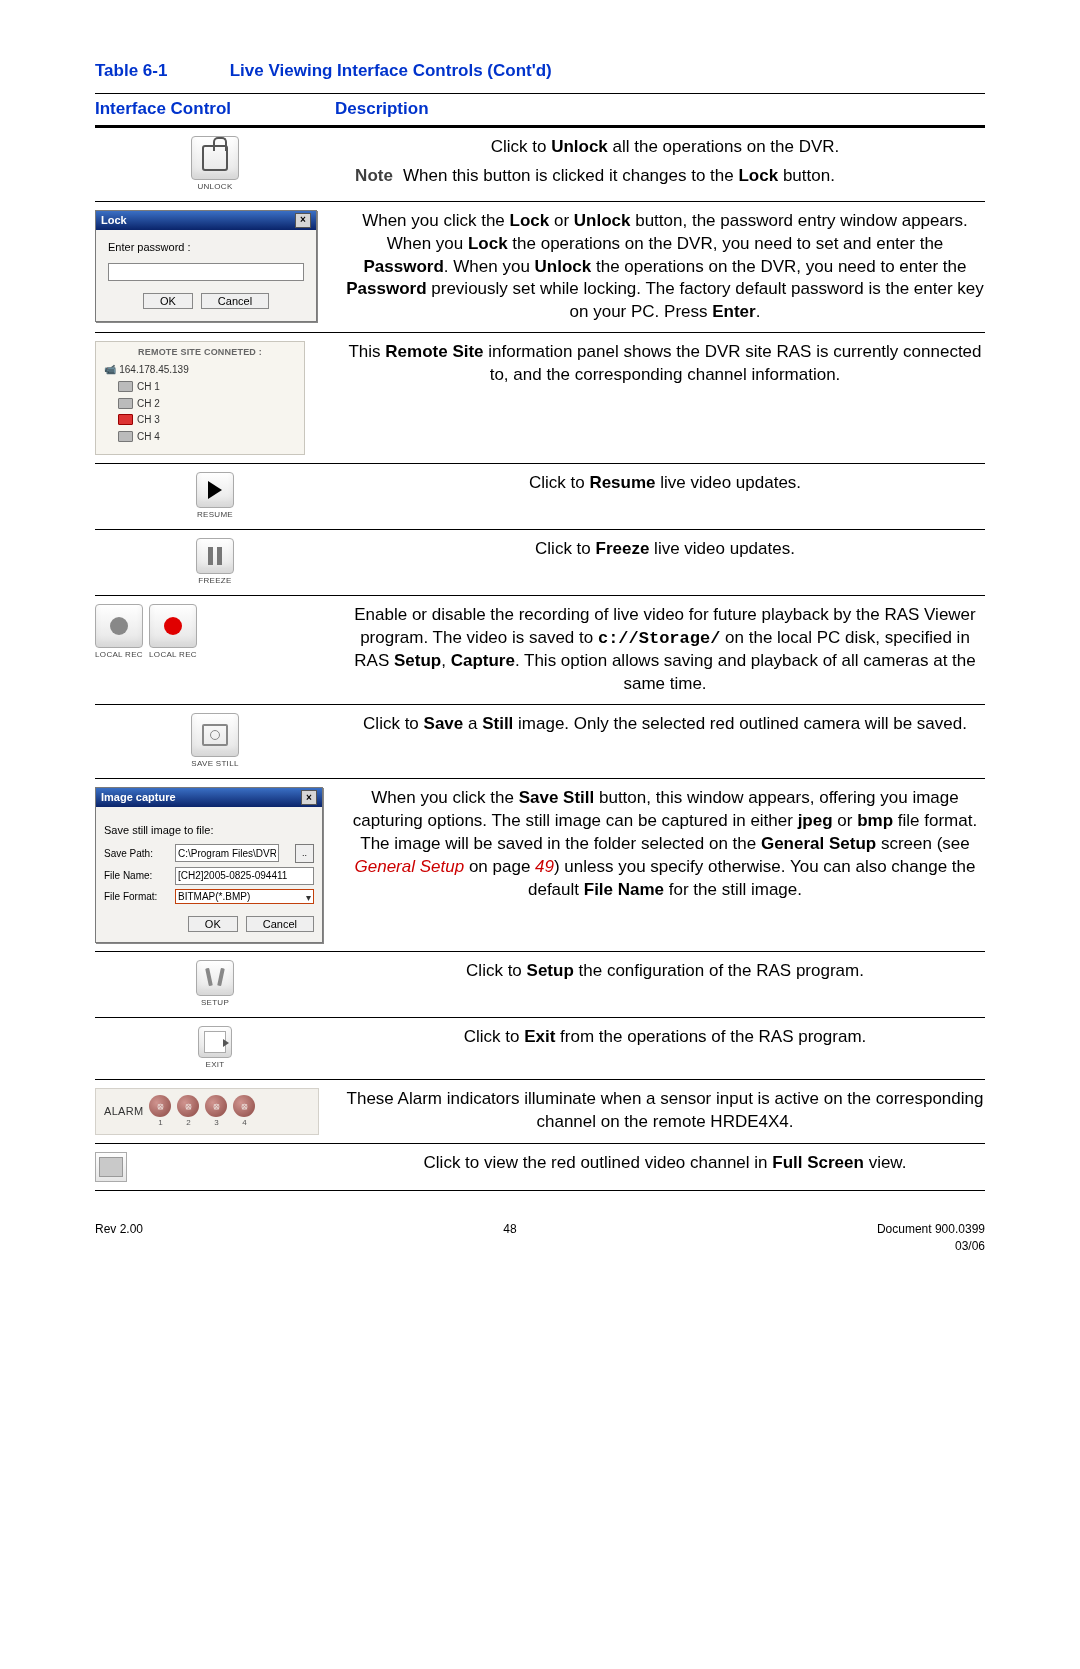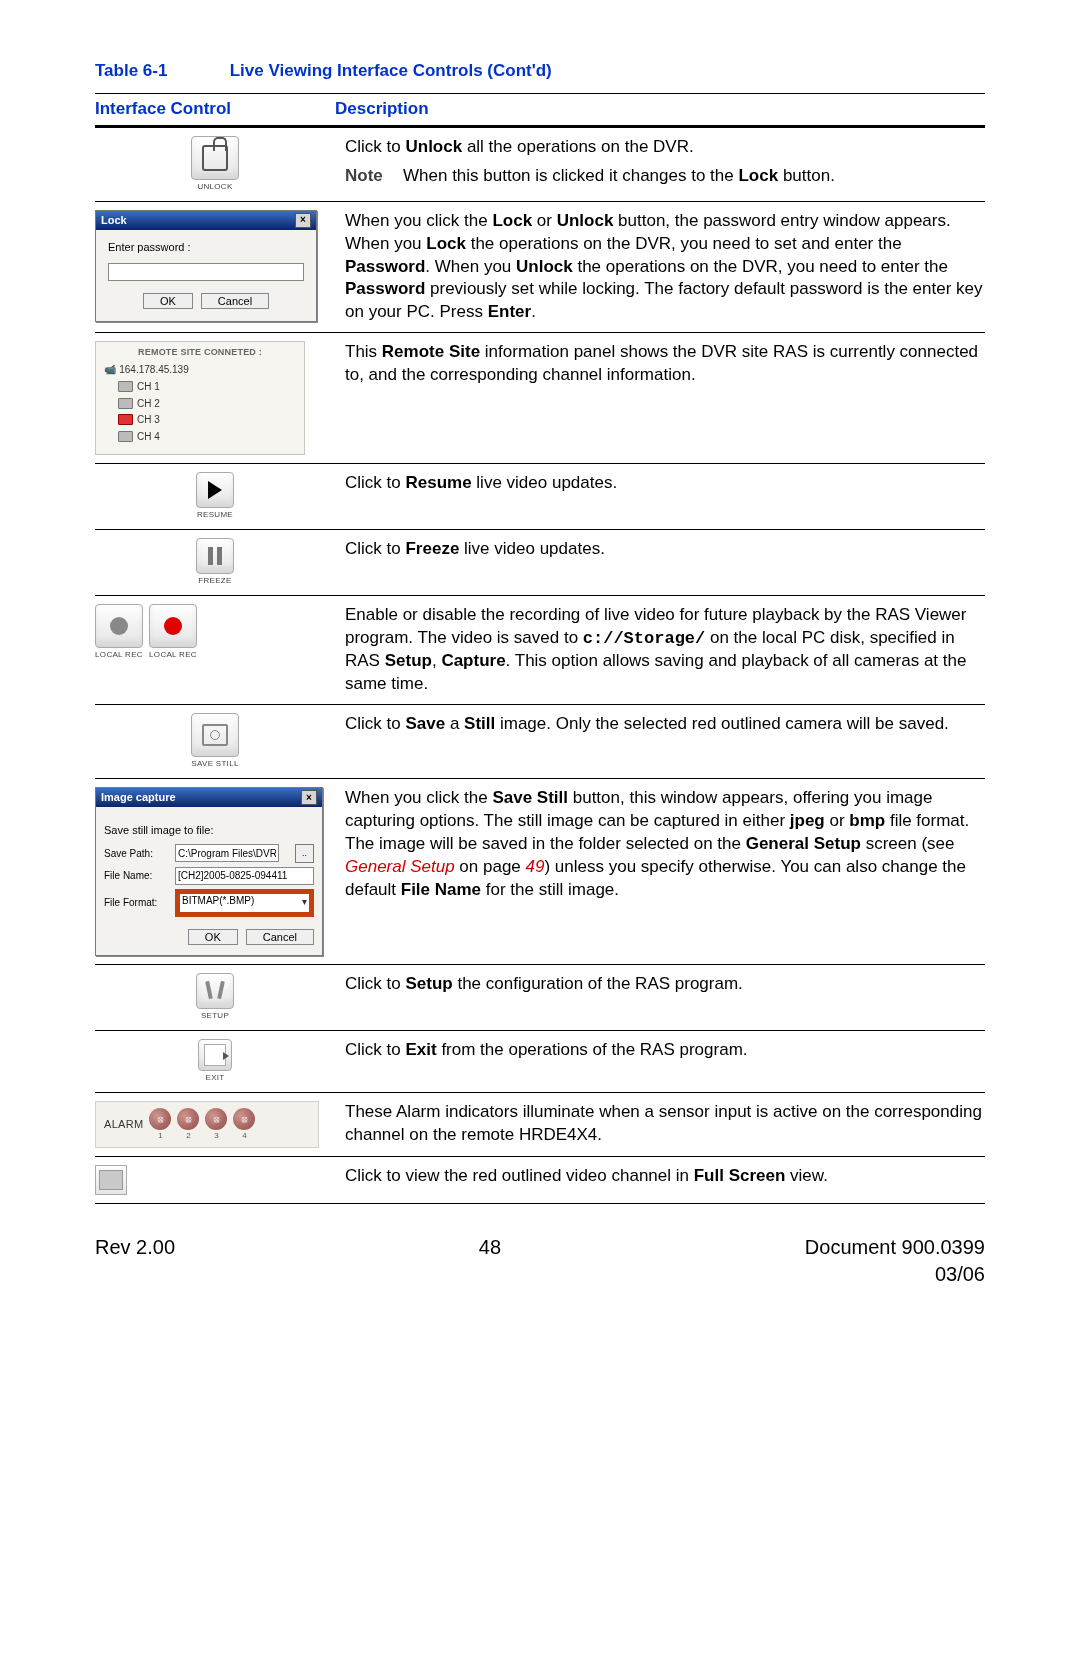--- a/index.html
+++ b/index.html
@@ -39,20 +39,21 @@
     padding: 8px 0;
     align-items:flex-start;
   }
   .row .ctrl-col {
     width: 240px;
     flex-shrink:0;
     padding-right:10px;
   }
   .row .desc-col {
     flex:1;
+    text-align:center;
   }
   
   .icon-btn {
     width:46px; height:42px;
     background: linear-gradient(#fff,#e4e4e4);
     border:1px solid #aaa;
     border-radius:4px;
     display:flex; align-items:center; justify-content:center;
     box-shadow: inset 0 -6px 6px rgba(0,0,0,0.06);
   }
@@ -114,38 +115,38 @@
   .remote-panel .ch{padding-left:16px;margin:3px 0;display:flex;align-items:center;gap:4px;}
   .cam-mini{width:13px;height:9px;background:#bbb;border:1px solid #777;position:relative;border-radius:1px;}
   .cam-mini.red{background:#d33;border-color:#900;}
   
   .capwin{width:226px;}
   .capwin .body{padding:8px 8px 10px 8px;}
   .capwin .fl{display:block;margin:8px 0 6px 0;}
   .caprow{display:flex;align-items:center;gap:16px;margin:4px 0;font-size:10px;}
   .caprow label{width:55px;}
   .caprow input,.caprow .sel{
-    flex:1;border:5px solid #c2410c;height:28px;font-size:10px;padding:0 2px;box-sizing:border-box;background:#fff;
+    flex:1;border:1px solid #c2410c;height:15px;font-size:10px;padding:0 2px;box-sizing:border-box;background:#fff;
   }
   .sqbtn{width:17px;height:17px;border:1px solid #7a7a7a;background:#efefef;display:flex;align-items:center;justify-content:center;font-size:9px;}
   .sel{position:relative;}
   .sel:after{content:"▾";position:absolute;right:2px;top:1px;color:#333;}
   
   .alarm-bar{display:flex;align-items:center;gap:6px;background:#f3f1ec;border:1px solid #d4d1ca;padding:6px 8px;width:206px;}
   .alarm-bar .la{font-size:11px;font-weight:normal;color:#333;letter-spacing:0.3px;}
   .alarm-dot{display:flex;flex-direction:column;align-items:center;}
   .alarm-dot .d{width:22px;height:22px;border-radius:50%;background:radial-gradient(circle at 35% 35%, #d0948f, #8b4944);display:flex;align-items:center;justify-content:center;color:#e8d8d4;font-size:9px;font-weight:bold;}
   .alarm-dot .n{font-size:8px;color:#555;margin-top:1px;}
   
   .note-lab{color:#404040;font-weight:bold;}
   .bold{font-weight:bold;}
   .link{color:#cc0000;font-style:italic;}
   .mono{font-family:"Courier New",monospace;font-weight:bold;}
   
-  .pgfoot{display:flex;justify-content:space-between;margin-top:30px;font-size:20px;}
+  .pgfoot{display:flex;justify-content:space-between;margin-top:30px;font-size:12px;}
   .pgfoot .r{text-align:right;}
 </style>
 </head>
 <body>
 
 <div class="table-title">
   <span class="num">Table 6-1</span>
   <span>Live Viewing Interface Controls  (Cont'd)</span>
 </div>
 <div class="col-headers">

